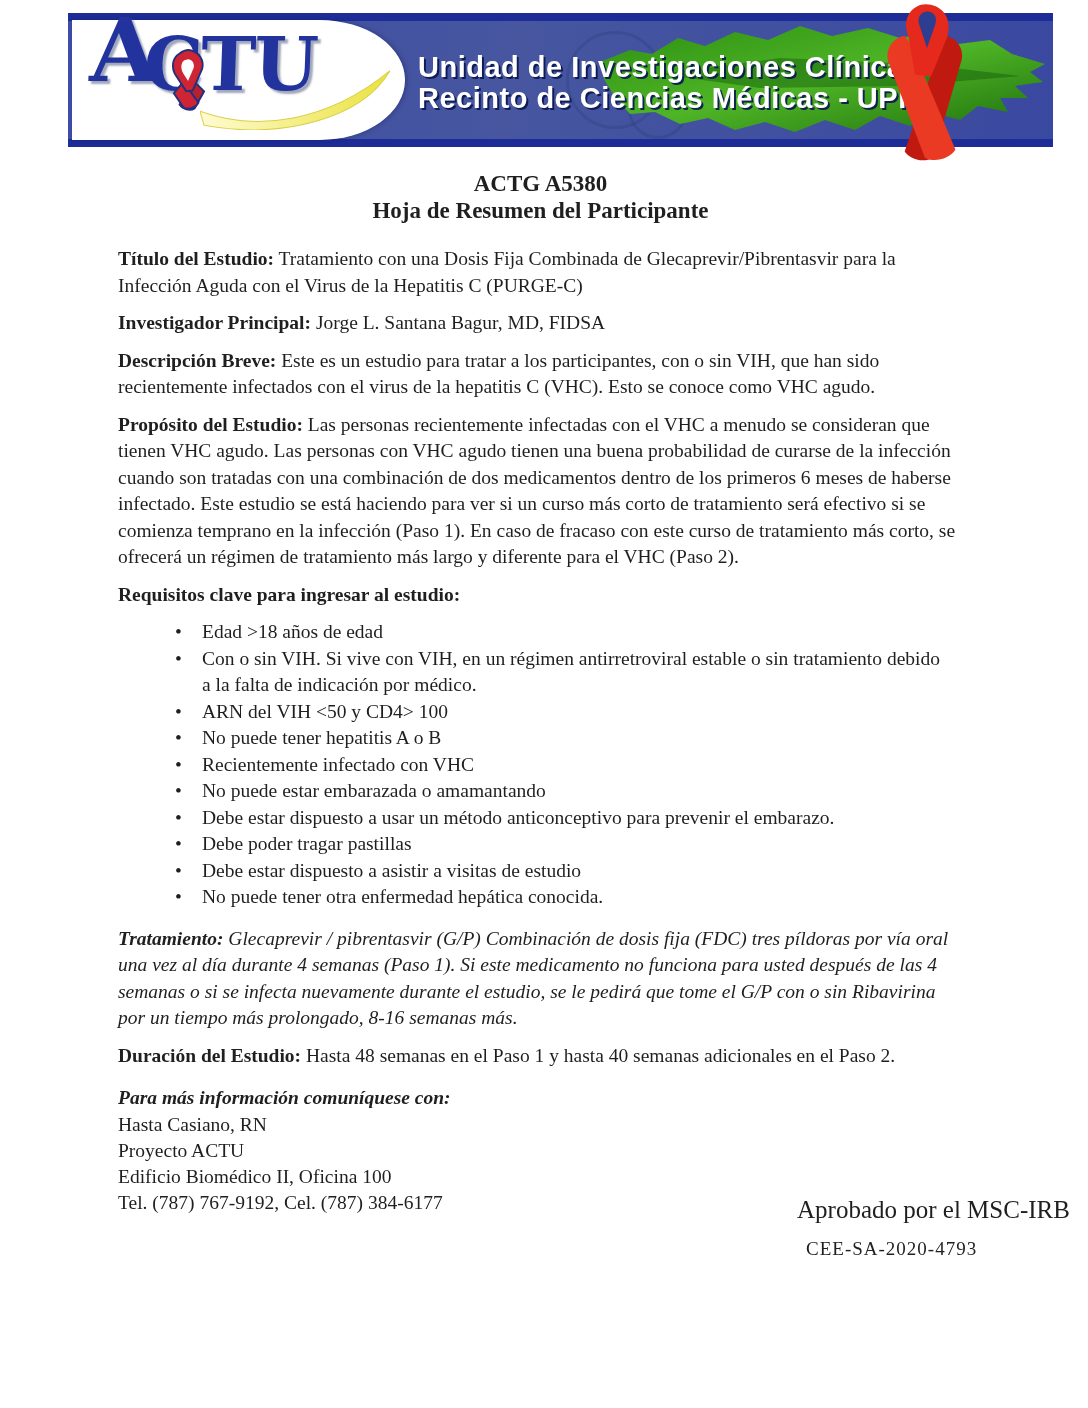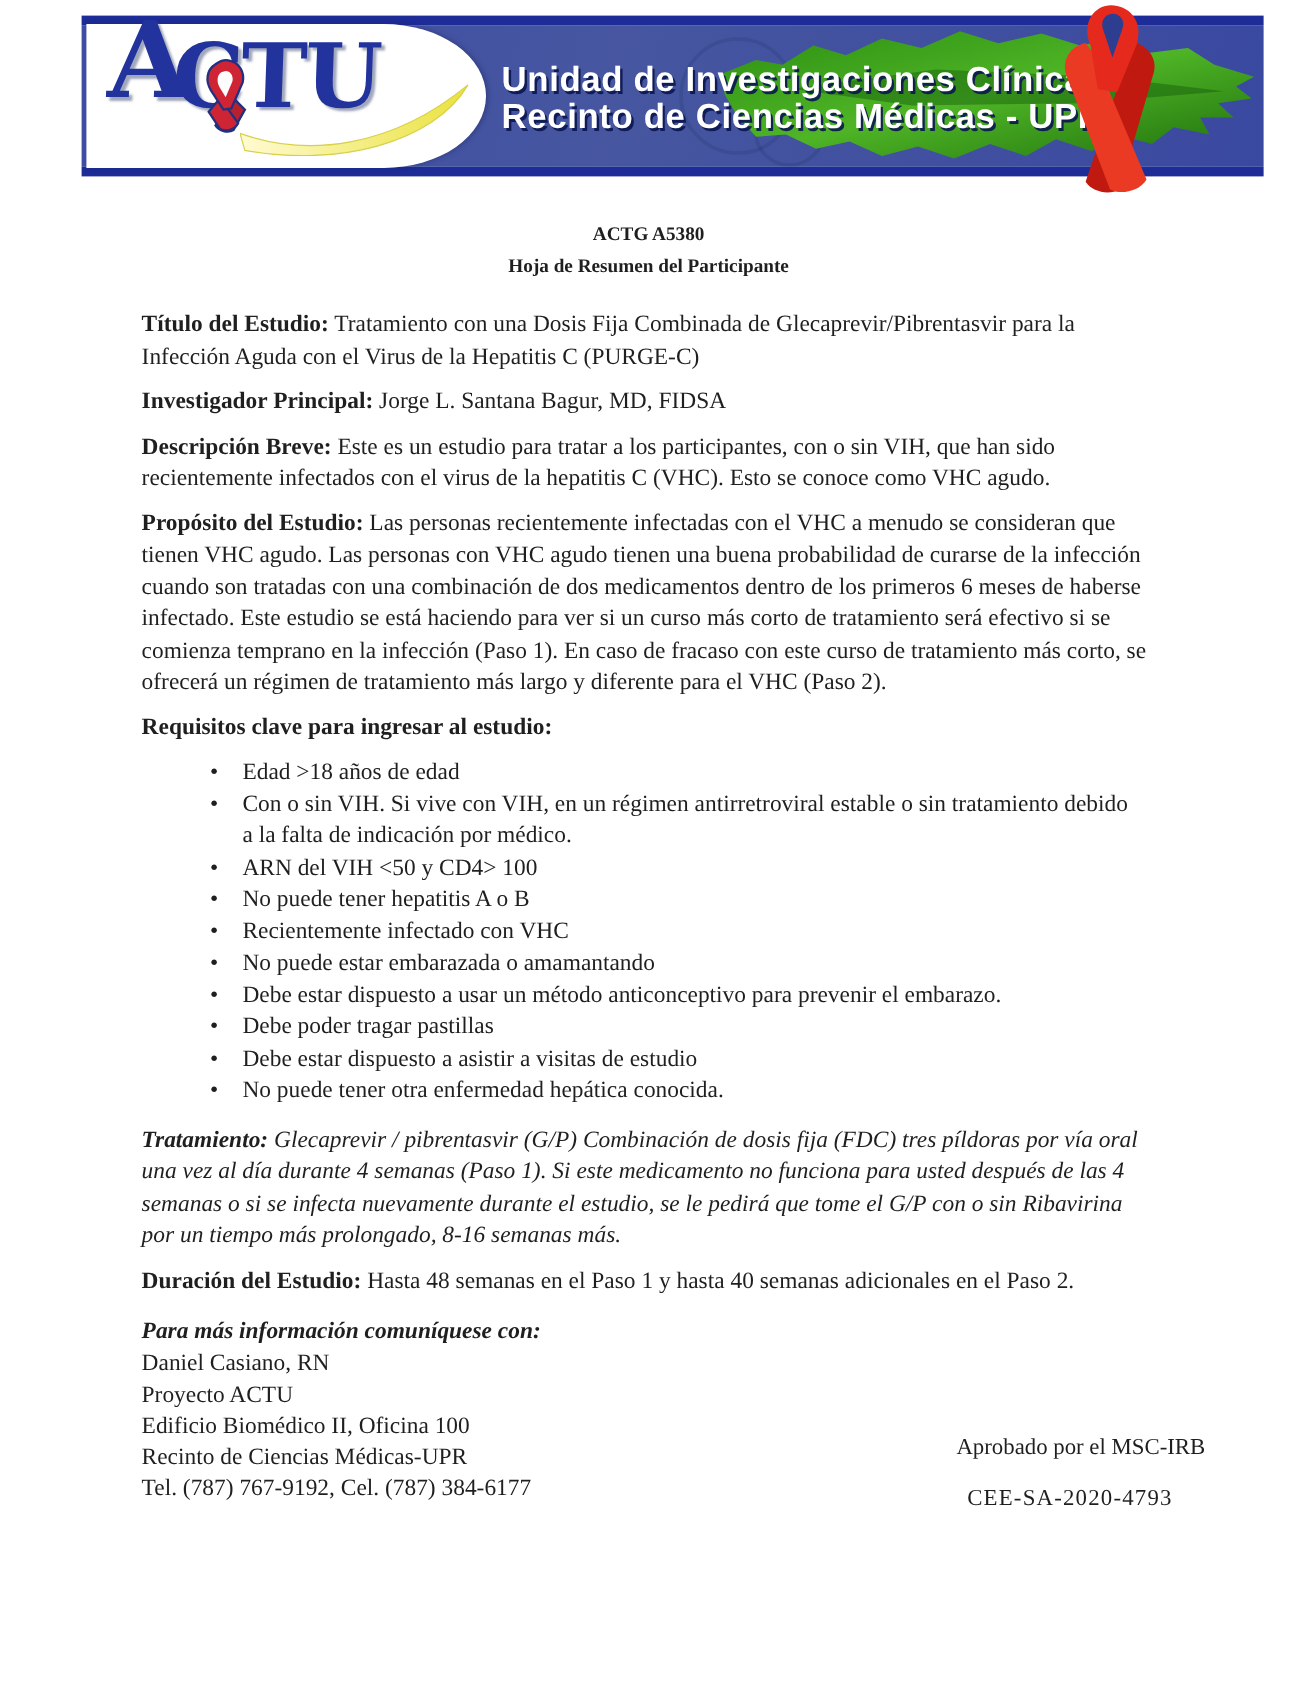--- a/index.html
+++ b/index.html
@@ -32,32 +32,32 @@
           font-size:74px;line-height:1;color:#22339e;letter-spacing:-2px;z-index:2;
           text-shadow:3px 3px 2px rgba(110,120,150,0.65);transform:skewX(-2deg);}
   .small-ribbon{position:absolute;left:88px;top:26px;width:58px;height:68px;z-index:3;}
 
   .banner-title{position:absolute;left:350px;top:31px;z-index:2;
           font-family:"Liberation Sans", sans-serif;font-weight:bold;font-size:29px;line-height:31px;
           color:#ffffff;text-shadow:2px 2px 0 rgba(10,22,80,0.9);letter-spacing:0.5px;white-space:nowrap;}
 
   
   .content{position:absolute;left:118px;top:166px;width:845px;font-size:19.5px;line-height:26.5px;}
-  .doc-title{text-align:center;font-weight:bold;font-size:16px;line-height:27px;margin:16px 0 22px 0;}
+  .doc-title{text-align:center;font-weight:bold;font-size:23px;line-height:27px;margin:4px 0 22px 0;}
   .content p{margin:0 0 11px 0;}
   .content b{font-weight:bold;}
   .req-heading{font-weight:bold;margin:0;}
   ul.req-list{margin:10px;padding:0 0 0 74px;list-style:none;}
   ul.req-list li{position:relative;line-height:26.5px;}
   ul.req-list li::before{content:"\2022";position:absolute;left:-27px;top:0;}
   .treatment{margin-top:15px !important;font-style:italic;}
   .contact{margin-top:16px;text-align:left;}
   .contact-heading{font-weight:bold;font-style:italic;line-height:26.5px;}
   .contact-line{line-height:26px;}
-  .approved{position:absolute;left:797px;top:1196px;font-size:19px;}
+  .approved{position:absolute;left:797px;top:1196px;font-size:25px;}
   .protocol{position:absolute;left:806px;top:1238px;font-size:19px;letter-spacing:1px;}
 </style>
 </head>
 <body>
 
 <div class="page">
 
   <div class="banner">
     <div class="banner-inner">
       <div class="watermark wm1"></div>
@@ -137,24 +137,23 @@
       <li>Debe estar dispuesto a asistir a visitas de estudio</li>
       <li>No puede tener otra enfermedad hepática conocida.</li>
     </ul>
 
     <p class="treatment"><b>Tratamiento:</b><span> Glecaprevir / pibrentasvir (G/P) Combinación de dosis fija (FDC) tres píldoras por vía oral una vez al día durante 4 semanas (Paso 1). Si este medicamento no funciona para usted después de las 4 semanas o si se infecta nuevamente durante el estudio, se le pedirá que tome el G/P con o sin Ribavirina por un tiempo más prolongado, 8-16 semanas más.</span></p>
 
     <p><b>Duración del Estudio:</b><span> Hasta 48 semanas en el Paso 1 y hasta 40 semanas adicionales en el Paso 2.</span></p>
 
     <div class="contact">
       <div class="contact-heading">Para más información comuníquese con:</div>
-      <div class="contact-line">Daniel Casiano, RN</div>
+      <div class="contact-line">Hasta Casiano, RN</div>
       <div class="contact-line">Proyecto ACTU</div>
       <div class="contact-line">Edificio Biomédico II, Oficina 100</div>
-      <div class="contact-line">Recinto de Ciencias Médicas-UPR</div>
       <div class="contact-line">Tel. (787) 767-9192, Cel. (787) 384-6177</div>
     </div>
   </div>
 
   <div class="approved">Aprobado por el MSC-IRB</div>
   <div class="protocol">CEE-SA-2020-4793</div>
 
 </div>
 
 </body></html>

